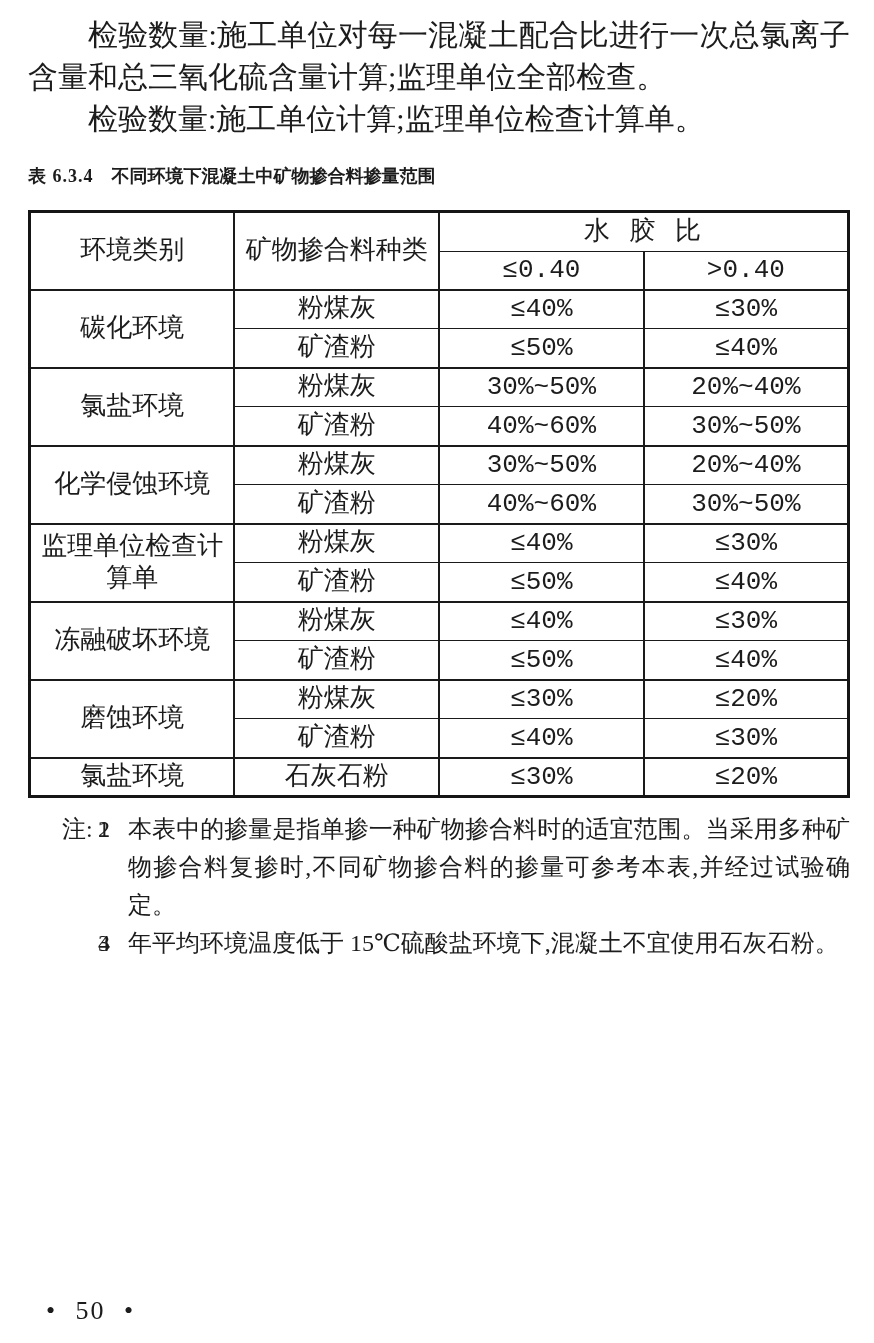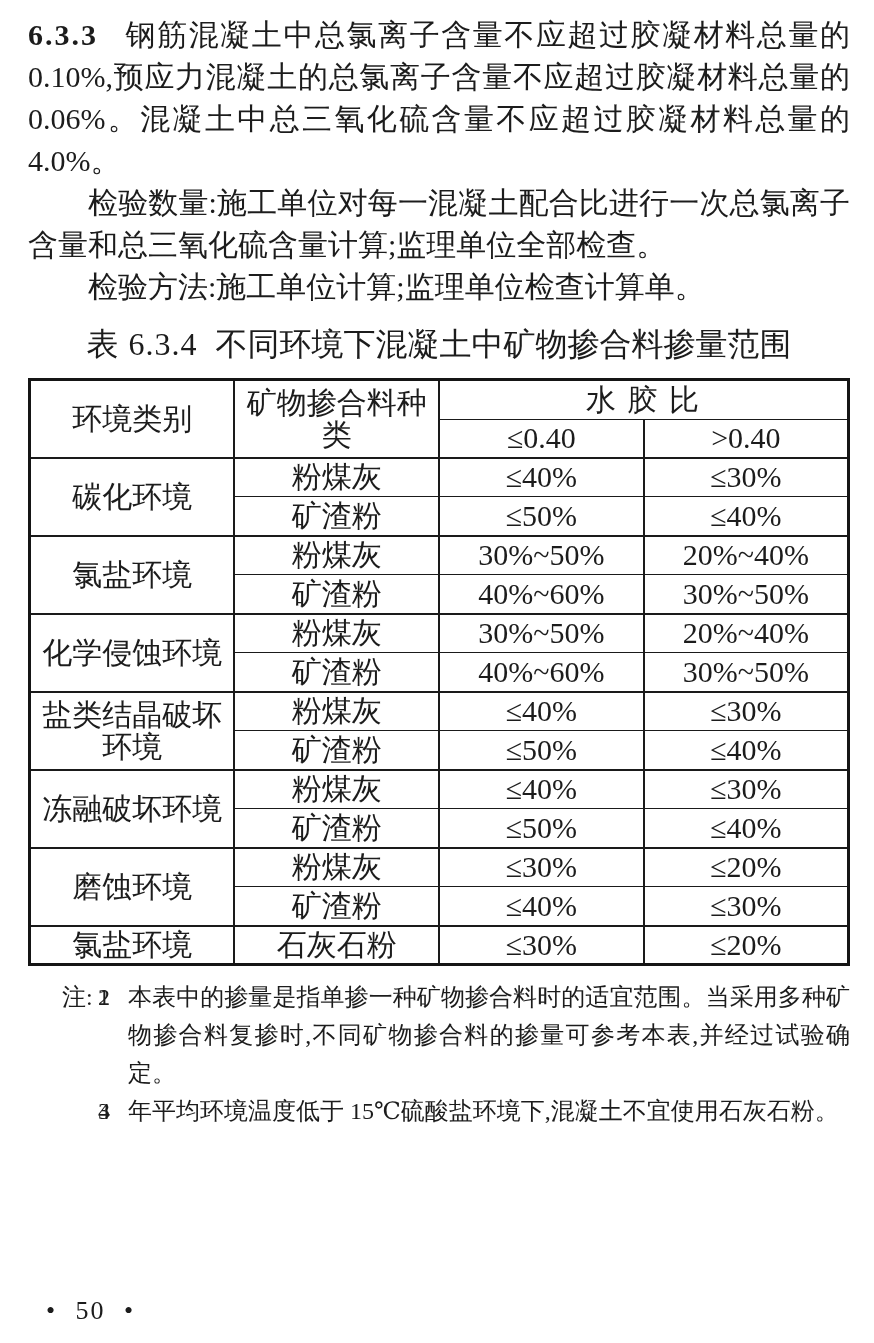--- a/index.html
+++ b/index.html
@@ -14,33 +14,33 @@
     font-family: "Liberation Serif", "DejaVu Serif", serif;
     font-size: 30px;
     line-height: 42px;
     padding: 14px 24px 0 28px;
     overflow: hidden;
   }
   p.body-par { margin: 0; text-align: justify; }
   .clause-num { font-weight: bold; margin-right: 26px; letter-spacing: 2px; }
   .indent { text-indent: 2em; }
   .table-title {
-    text-align: center;
-    font-weight: normal;
-    font-size: 32px;
+    font-weight: bold;
+    font-size: 18px;
     line-height: 40px;
     margin: 16px 0 14px 0;
   }
   .table-title .title-label { margin-right: 18px; letter-spacing: 1px; }
   table.minerals {
     width: 100%;
     border-collapse: collapse;
     table-layout: fixed;
-    font-size: 30px;
+    font-size: 26px;
     line-height: 32px;
+    font-family: Liberation Mono, monospace;
   }
   table.minerals th, table.minerals td {
     border: 1px solid #1a1a1a;
     border-left-width: 2px;
     border-right-width: 2px;
     text-align: center;
     vertical-align: middle;
     font-weight: normal;
     padding: 0 4px;
   }
@@ -65,25 +65,24 @@
     font-size: 26px;
     letter-spacing: 2px;
     word-spacing: 10px;
   }
 </style>
 </head>
 <body>
 
 <div class="page">
 
-  <p class="body-par"><span class="clause-num">6.3.3</span><span>钢筋混凝土中总氯离子含量不应超过胶凝材料总量的 0.10%,预应力混凝土的总氯离子含量不应超过胶凝材料总量的 0.06%。混凝土中总三氧化硫含量不应超过胶凝材料总量的 4.0%。</span></p>
 
   <p class="body-par indent">检验数量:施工单位对每一混凝土配合比进行一次总氯离子含量和总三氧化硫含量计算;监理单位全部检查。</p>
 
-  <p class="body-par indent">检验方法:施工单位计算;监理单位检查计算单。</p>
+  <p class="body-par indent">检验数量:施工单位计算;监理单位检查计算单。</p>
 
 
   <div class="table-title"><span class="title-label">表 6.3.4</span><span>不同环境下混凝土中矿物掺合料掺量范围</span></div>
 
   <table class="minerals">
     <colgroup>
       <col style="width:25%">
         <col style="width:25%">
         <col style="width:25%">
         <col style="width:25%">
@@ -127,21 +126,21 @@
           <td>粉煤灰</td>
           <td>30%~50%</td>
           <td>20%~40%</td>
         </tr>
         <tr>
           <td>矿渣粉</td>
           <td>40%~60%</td>
           <td>30%~50%</td>
         </tr>
         <tr class="group-start">
-          <td rowspan="2">盐类结晶破坏环境</td>
+          <td rowspan="2">监理单位检查计算单</td>
           <td>粉煤灰</td>
           <td>≤40%</td>
           <td>≤30%</td>
         </tr>
         <tr>
           <td>矿渣粉</td>
           <td>≤50%</td>
           <td>≤40%</td>
         </tr>
         <tr class="group-start">

